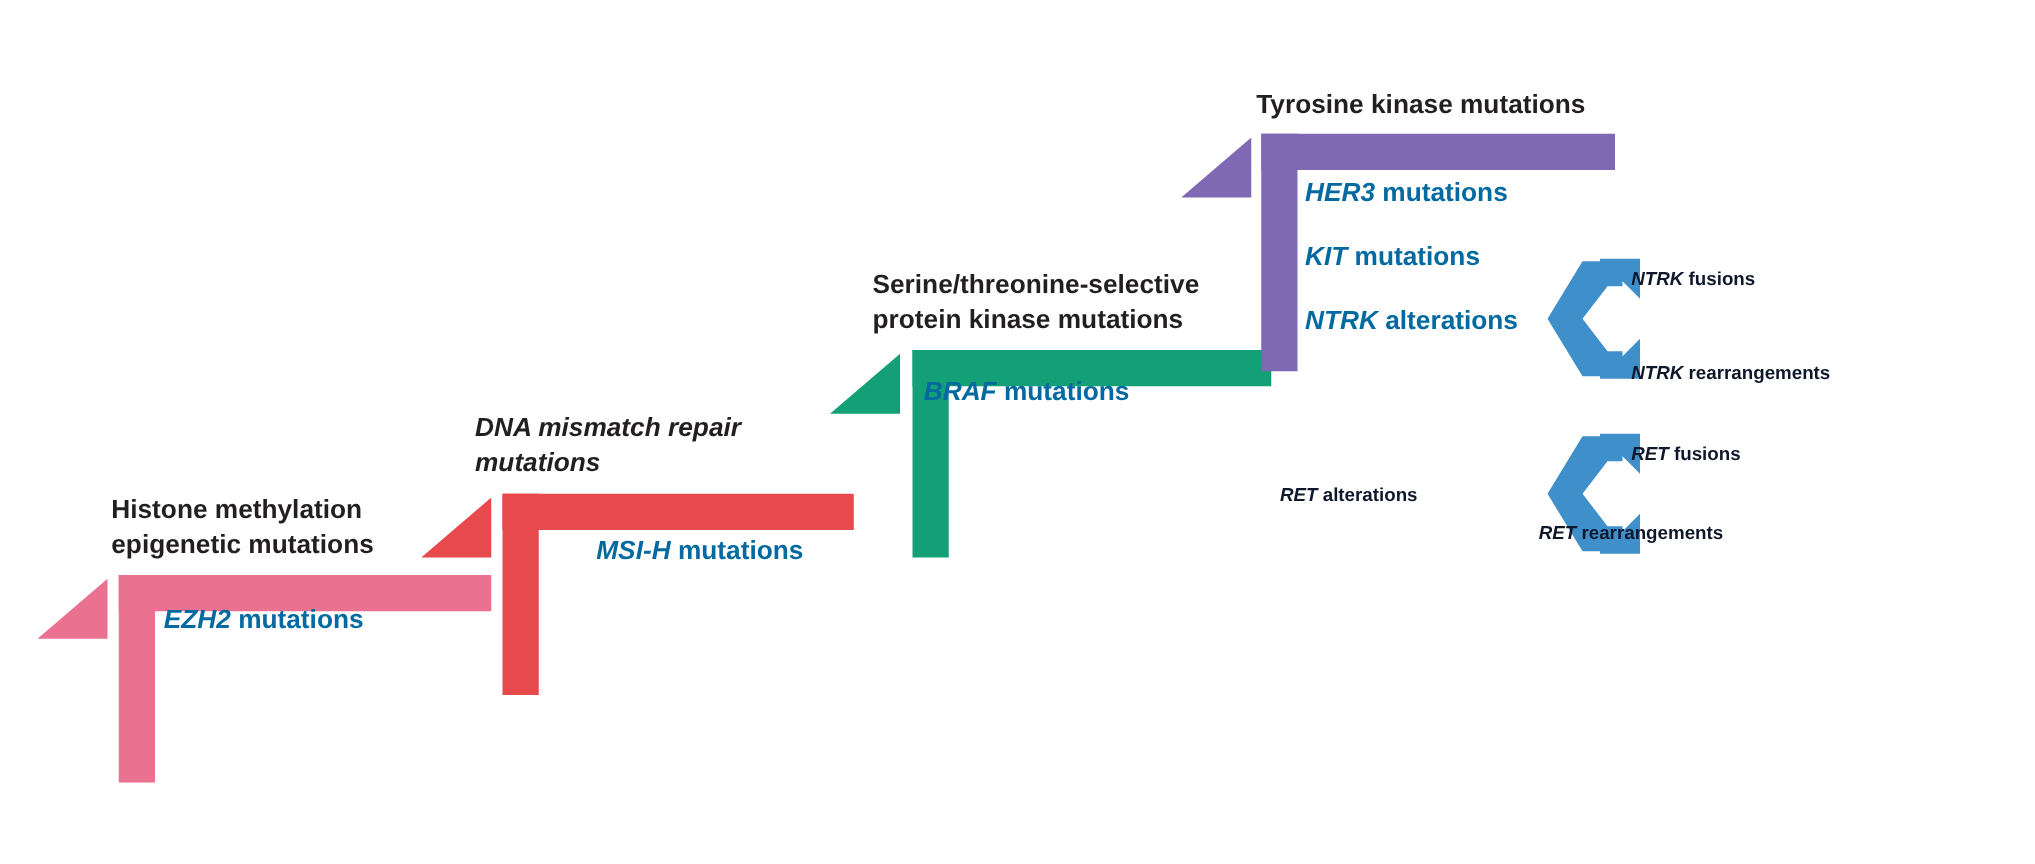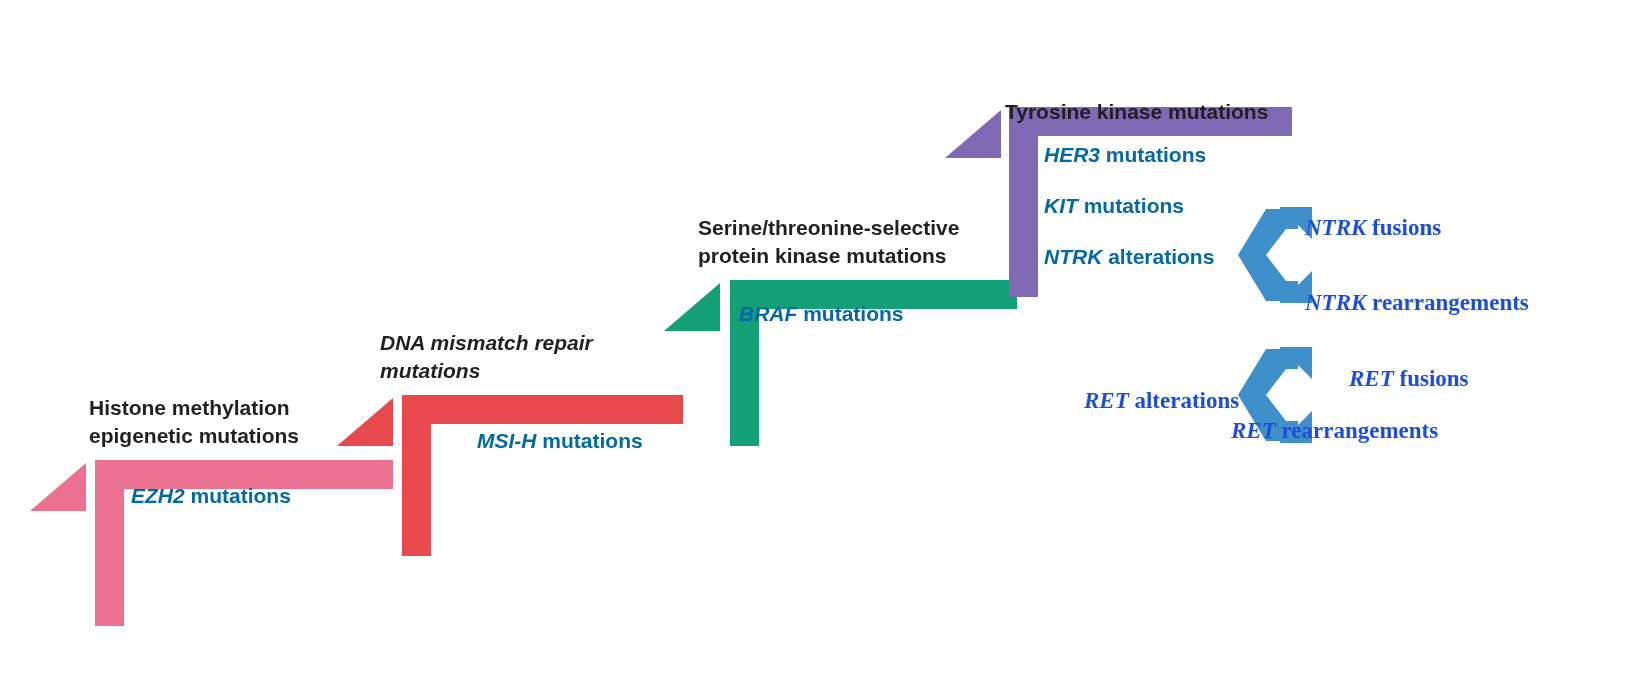--- a/index.html
+++ b/index.html
@@ -31,25 +31,24 @@
   .sub{
     position:absolute;
     font-size:21px;
     font-weight:bold;
     color:#0369a1;
     white-space:nowrap;
   }
   .sub .g{font-style:italic;}
   .branch-label{
     position:absolute;
-    font-size:23px;
+    font-size:15px;
     font-weight:bold;
-    color:#1d4ed8;
+    color:#0f172a;
     white-space:nowrap;
-    font-family:Liberation Serif, serif;
   }
   .branch-label .g{font-style:italic;}
   .branch-arrow{position:absolute;}
 </style>
 </head>
 <body>
 
 <div id="canvas">
 
   <div>
@@ -87,21 +86,21 @@
 protein kinase mutations</div>
     <div class="sub" style="left:739px;top:302px;">
       <span class="g">BRAF</span><span> mutations</span>
     </div>
   </div>
 
   <div>
     <div class="tri" style="left:945px;top:110px;border-left:56px solid transparent;border-bottom:48px solid #7f69b4;"></div>
     <div class="bar" style="left:1009px;top:107px;width:29px;height:190px;background:#7f69b4;"></div>
     <div class="bar" style="left:1009px;top:107px;width:283px;height:29px;background:#7f69b4;"></div>
-    <div class="hdr" style="left:1005px;top:70px;width:330px;margin-top:28px;">Tyrosine kinase mutations</div>
+    <div class="hdr" style="left:1005px;top:70px;width:330px;">Tyrosine kinase mutations</div>
     <div class="sub" style="left:1044px;top:143px;">
       <span class="g">HER3</span><span> mutations</span>
     </div>
     <div class="sub" style="left:1044px;top:194px;">
       <span class="g">KIT</span><span> mutations</span>
     </div>
     <div class="sub" style="left:1044px;top:245px;">
       <span class="g">NTRK</span><span> alterations</span>
     </div>
   </div>
@@ -114,29 +113,29 @@
     </svg>
     <div class="branch-label" style="left:1305px;top:215px;">
       <span class="g">NTRK</span><span> fusions</span>
     </div>
     <div class="branch-label" style="left:1305px;top:278px;margin-top:12px;">
       <span class="g">NTRK</span><span> rearrangements</span>
     </div>
   </div>
 
   <div>
-    <div class="branch-label" style="left:1084px;top:388px;">
+    <div class="branch-label" style="left:1024px;top:388px;">
       <span class="g">RET</span><span> alterations</span>
     </div>
     <svg class="branch-arrow" style="left:1236px;top:345px;" width="80" height="100" viewBox="0 0 80 100">
       <path d="M 62 4 L 62 24 L 50 24 L 30 50 L 50 76 L 62 76 L 62 96 L 30 96 L 2 50 L 30 4 Z" fill="#3f8fcb"></path>
       <path d="M 44 2 L 76 2 L 76 34 L 62 20 L 44 20 Z" fill="#3f8fcb"></path>
       <path d="M 44 98 L 76 98 L 76 66 L 62 80 L 44 80 Z" fill="#3f8fcb"></path>
     </svg>
-    <div class="branch-label" style="left:1305px;top:366px;margin-left:44px;">
+    <div class="branch-label" style="left:1305px;top:355px;">
       <span class="g">RET</span><span> fusions</span>
     </div>
     <div class="branch-label" style="left:1231px;top:418px;">
       <span class="g">RET</span><span> rearrangements</span>
     </div>
   </div>
 
 </div>
 
 </body></html>

